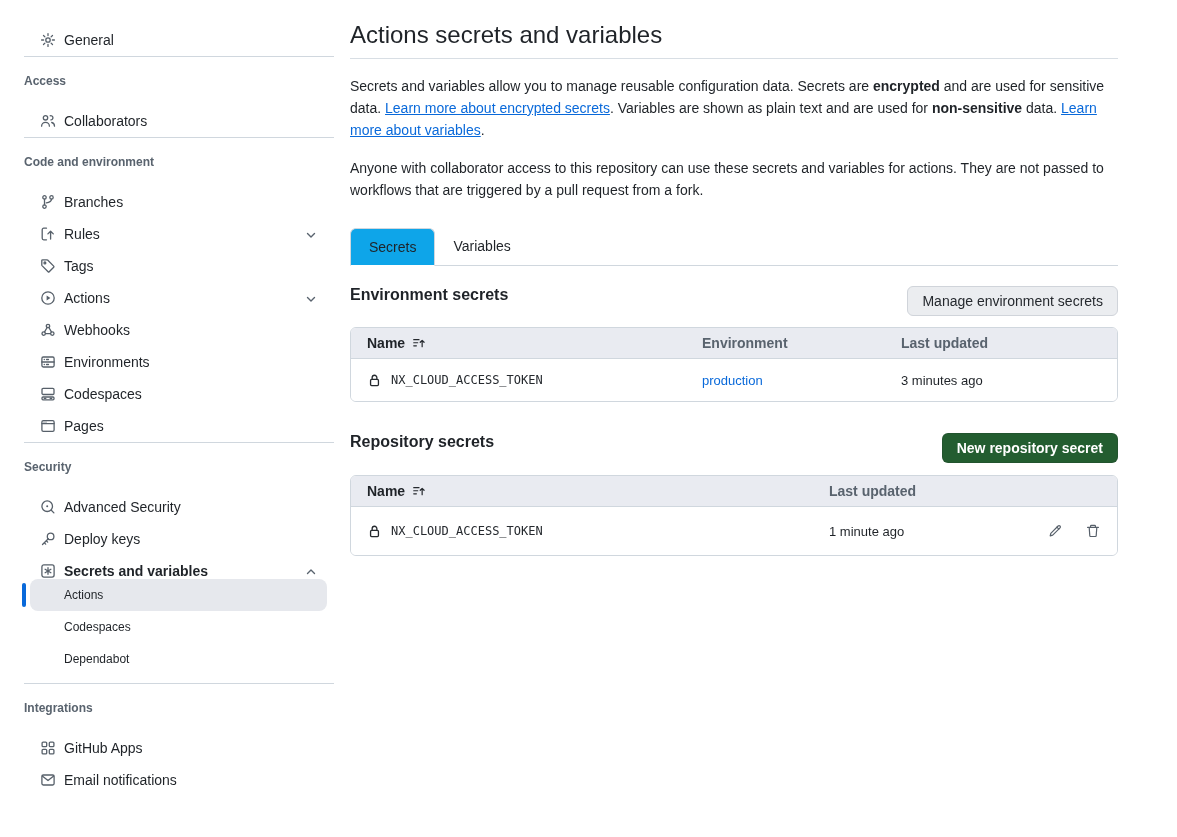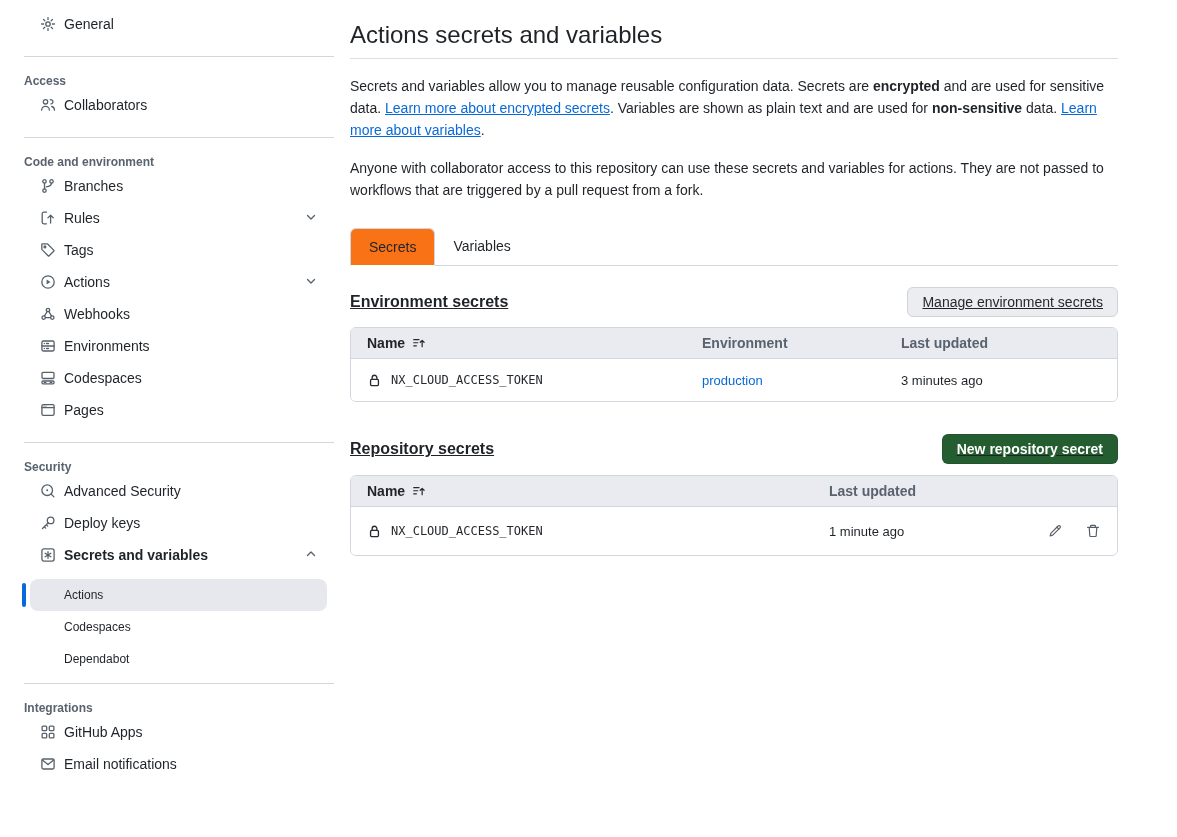--- a/index.html
+++ b/index.html
@@ -10,21 +10,21 @@
     font-family:"Liberation Sans","DejaVu Sans",sans-serif;
     font-size:14px;
   }
   .layout { display:flex; width:1177px; }
 
   
   .sidebar { width:334px; flex:none; padding-top:16px; }
   .sb-divider { border:none; border-top:1px solid #d0d7de; margin:8px 0 8px 24px; }
   .sb-title { height:32px; display:flex; align-items:center; padding-left:24px;
               font-size:12px; font-weight:700; color:#59636e; }
-  .sb-item { height:32px; display:flex; align-items:flex-start; padding-left:40px; gap:8px;
+  .sb-item { height:32px; display:flex; align-items:flex-end; padding-left:40px; gap:8px;
              font-size:14px; color:#1f2328; cursor:pointer; }
   .sb-item .sb-icon { width:16px; height:16px; flex:none; color:#57606a; display:flex; }
   .sb-item .sb-chev { margin-left:auto; margin-right:16px; color:#59636e; display:flex; }
   .sb-item.bold { font-weight:600; }
   .sb-sub { position:relative; height:32px; display:flex; align-items:center;
             margin:0 7px 0 30px; padding-left:34px; border-radius:8px;
             font-size:12px; color:#1f2328; cursor:pointer; }
   .sb-sub.selected { background:#e6e8ed; }
   .accent-bar { position:absolute; left:-8px; top:4px; width:4px; height:24px;
                 border-radius:2px; background:#0969da; }
@@ -33,25 +33,25 @@
   
   .main { width:768px; margin-left:16px; padding-top:20px; }
   .page-title { font-size:24px; font-weight:500; line-height:30px; margin:0; }
   .title-rule { border:none; border-top:1px solid #d8dee4; margin:8px 0 0 0; }
   .intro p { margin:16px 0 0 0; line-height:22px; font-size:14px; }
   a.link { color:#0969da; text-decoration:underline; cursor:pointer; }
 
   .tabs { display:flex; align-items:flex-end; margin-top:26px; border-bottom:1px solid #d0d7de; }
   .tab { height:38px; display:flex; align-items:center; padding:0 18px; font-size:14px;
          color:#1f2328; cursor:pointer; }
-  .tab.active { background:#f97316; border:1px solid #d0d7de; border-bottom:1px solid #ffffff;
+  .tab.active { background:#0ea5e9; border:1px solid #d0d7de; border-bottom:1px solid #ffffff;
                 border-radius:6px 6px 0 0; margin-bottom:-1px; }
 
-  .section-head { display:flex; align-items:center; justify-content:space-between;
-                  height:32px; margin-top:20px;text-decoration:underline; }
+  .section-head { display:flex; justify-content:space-between;
+                  height:32px; margin-top:20px; }
   .section-head.repo { margin-top:31px; }
   .section-heading { font-size:16px; font-weight:700; margin:0; }
   .btn { display:inline-flex; align-items:center; height:30px; padding:0 14px;
          border-radius:6px; font-size:14px; font-weight:500; cursor:pointer;
          font-family:"Liberation Sans","DejaVu Sans",sans-serif; }
   .btn-default { background:#ebedf0; color:#25292e; border:1px solid #d0d4da; }
   .btn-primary { background:#235d30; color:#ffffff; border:1px solid rgba(31,35,40,0.15); font-weight:600; }
 
   .table { border:1px solid #d0d7de; border-radius:6px; overflow:hidden; background:#fff; }
   .table.env { margin-top:9px; }

